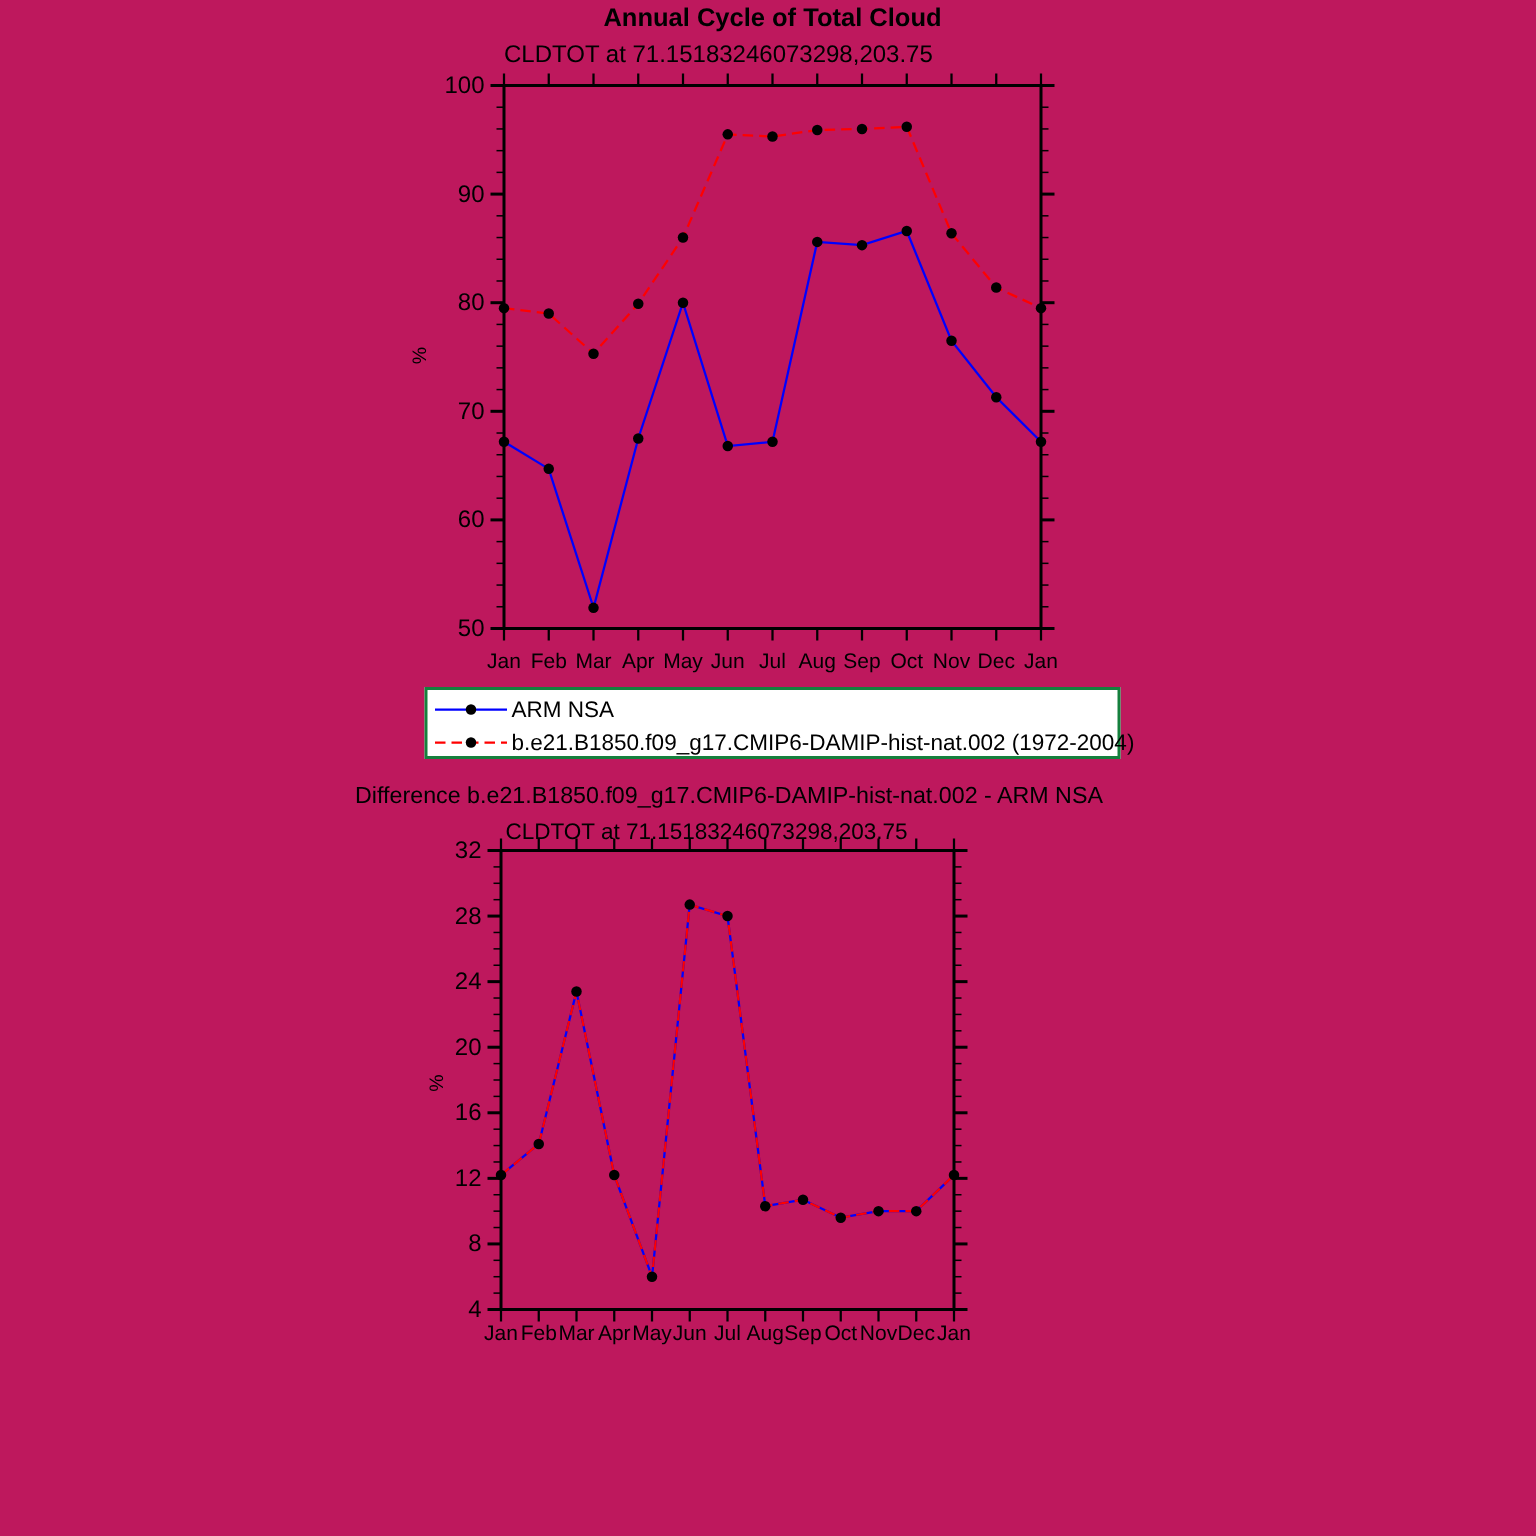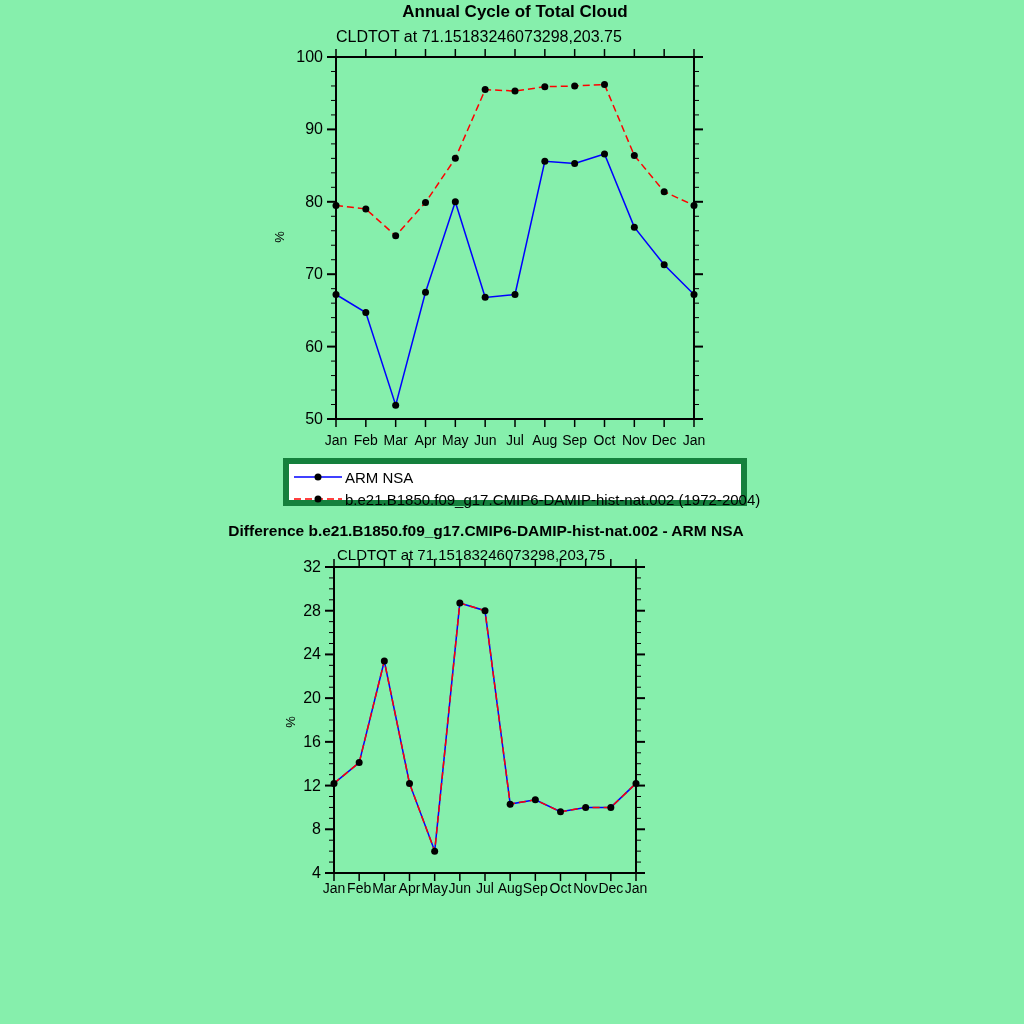--- a/index.html
+++ b/index.html
@@ -1,26 +1,26 @@
 <!DOCTYPE html>
 <html><head>
 <meta charset="utf-8">
 <style>
   html,body{margin:0;padding:0;background:#fff;}
-  #page{position:relative;width:1024px;height:1024px;background:#86efac;overflow:hidden;
+  #page{position:relative;width:1024px;height:1024px;background:#be185d;overflow:hidden;
         font-family:"Liberation Sans",sans-serif;color:#000;}
   .abs{position:absolute;}
   #chart1-title{left:286px;top:2px;width:458px;text-align:center;
                 font-size:17px;font-weight:bold;white-space:nowrap;}
   #chart1-subtitle{left:336px;top:28px;font-size:16px;white-space:nowrap;}
   #chart2-title{left:186px;top:522px;width:600px;text-align:center;
-                font-size:15.5px;font-weight:bold;white-space:nowrap;}
+                font-size:15.5px;font-weight:normal;white-space:nowrap;}
   #chart2-subtitle{left:337px;top:546px;font-size:15px;white-space:nowrap;}
   #charts-canvas{left:0;top:0;}
-  #legend{left:283px;top:458px;width:464px;height:48px;border:6px solid #15803d;
+  #legend{left:283px;top:458px;width:464px;height:48px;border:2px solid #15803d;
           box-sizing:border-box;padding:2px 0 0 3px;background:#fff;}
   .legend-row{display:flex;align-items:center;height:22px;font-size:15px;white-space:nowrap;}
   .legend-sample{flex:0 0 52px;margin-right:1px;}
   svg text{font-family:"Liberation Sans",sans-serif;fill:#000;}
 </style>
 </head>
 <body>
 
 <div id="page">
 

